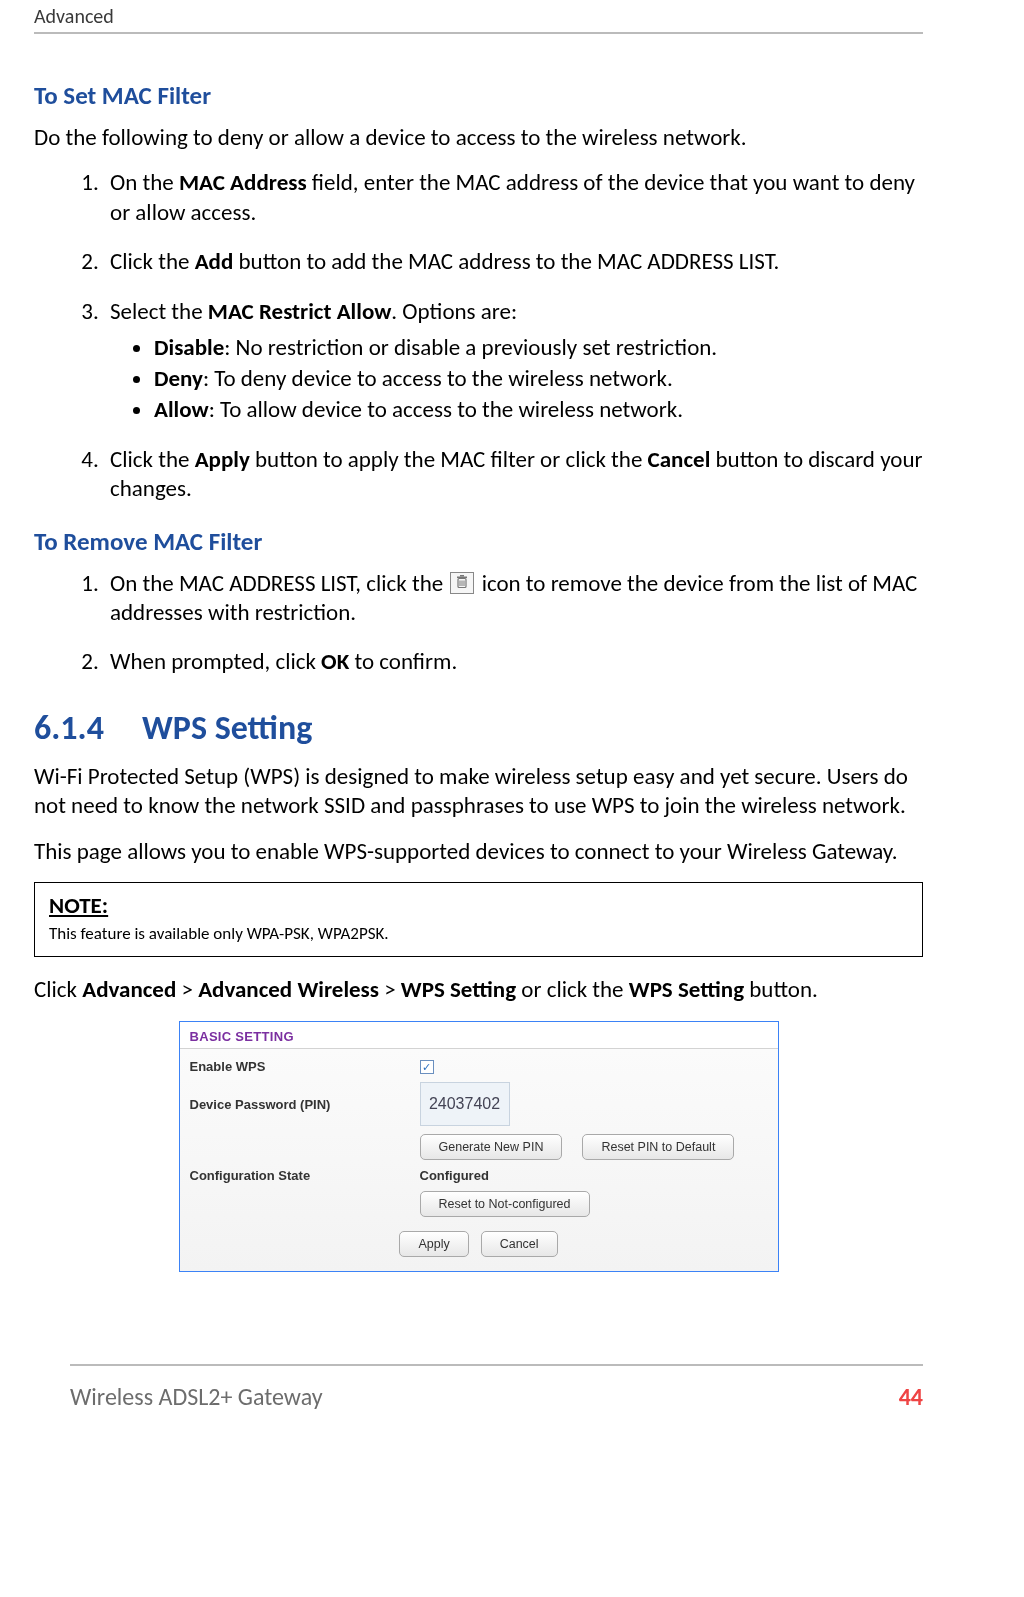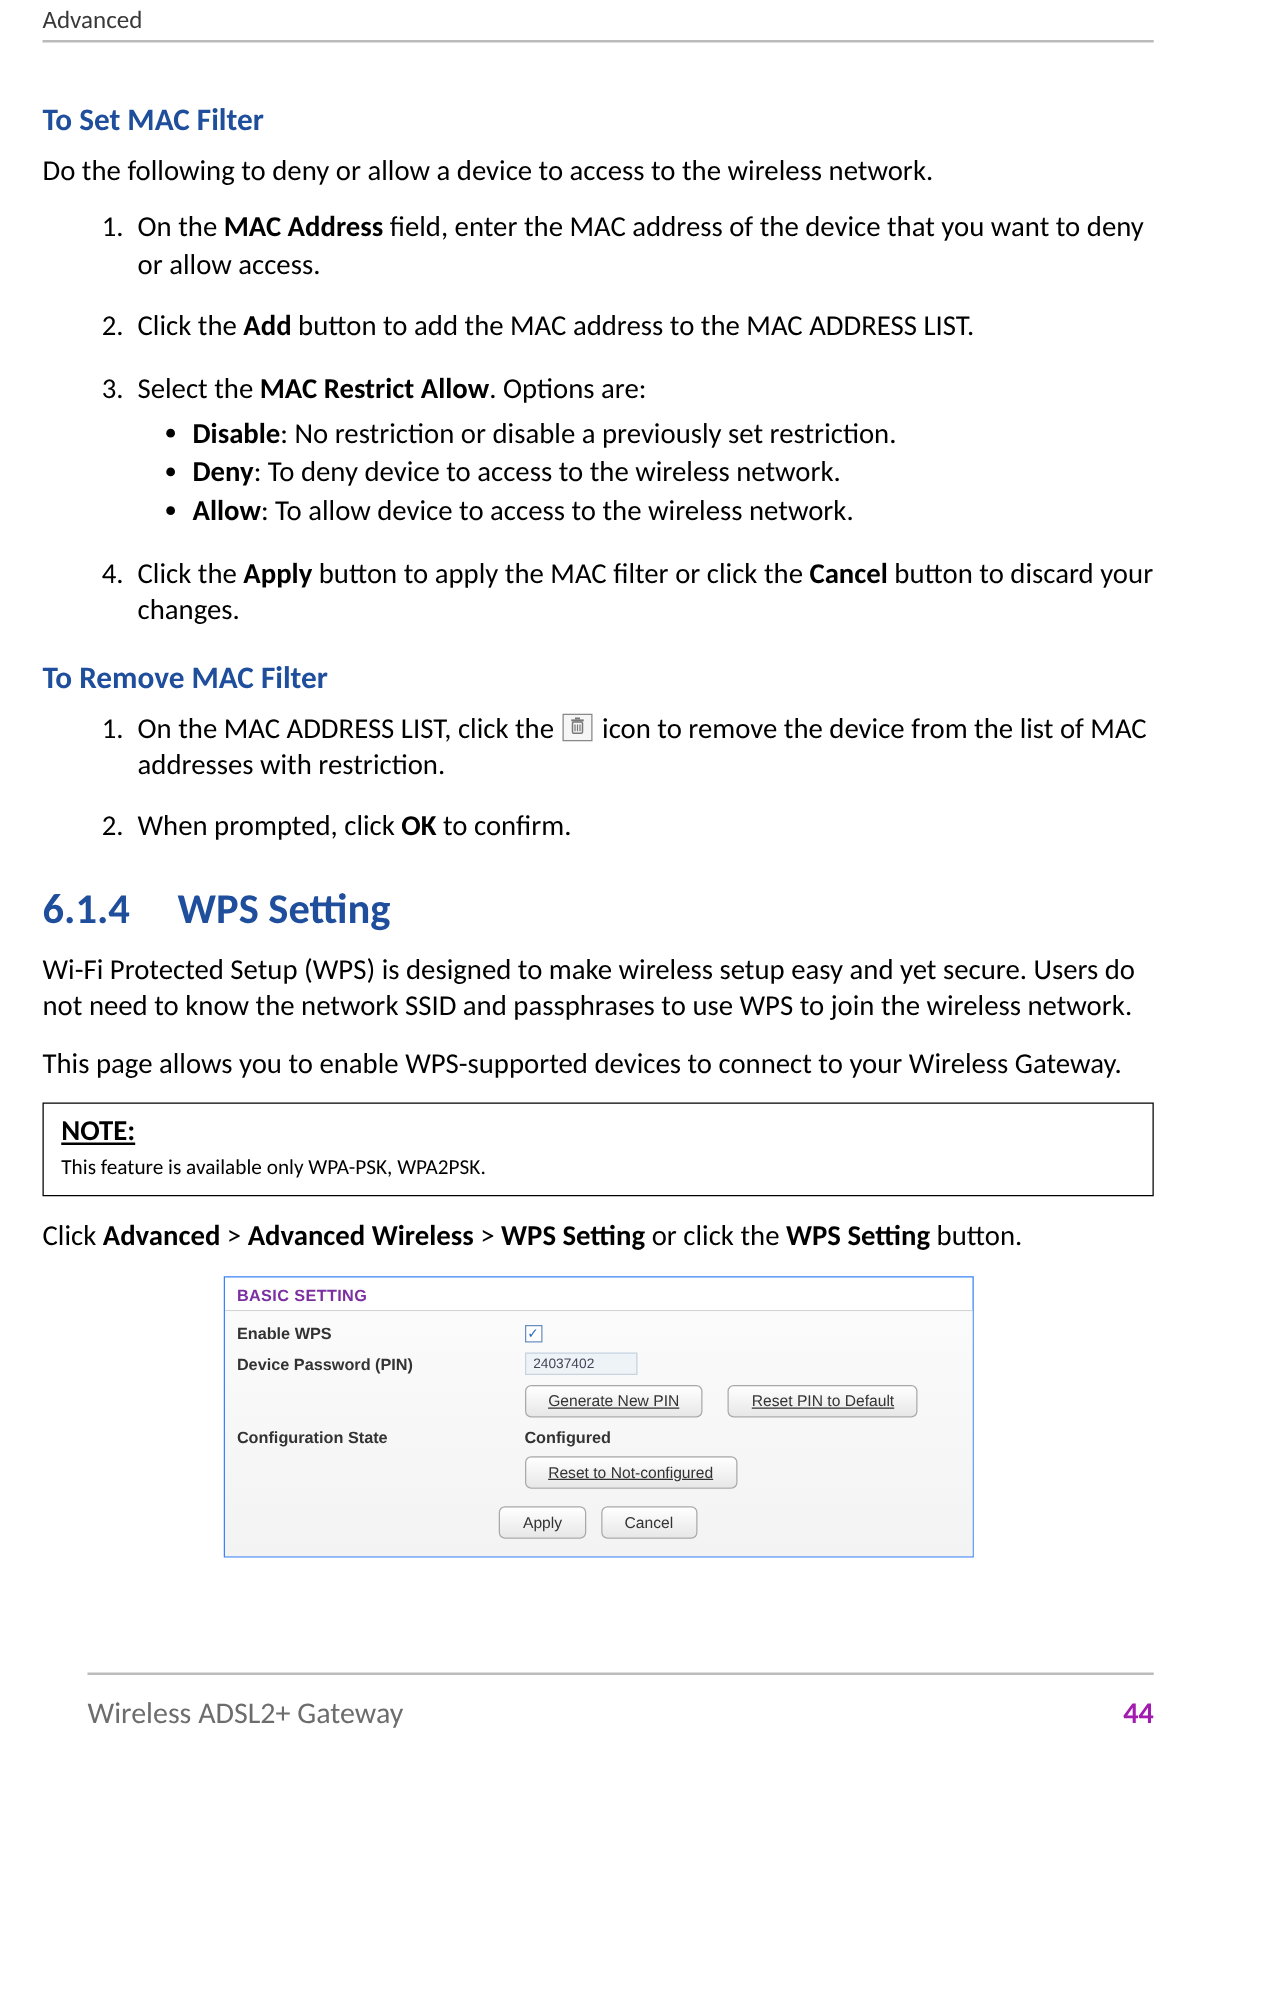--- a/index.html
+++ b/index.html
@@ -125,33 +125,34 @@
     font-weight: 700;
     font-size: 13px;
     padding-right: 8px;
   }
   .form-ctrl { flex: 1; font-size: 13px; }
   .pin-field {
     display: inline-block;
     background: #eef3f8;
     border: 1px solid #c8d3df;
     color: #445;
-    font-size: 11px;
-    padding: 2px 6px;
+    font-size: 16px;
+    padding: 12px 6px;
     min-width: 90px;
+    text-align: center;
   }
   .cb {
     width: 14px; height: 14px;
     border: 1px solid #6a8fbf;
     background: #fff;
     display:inline-flex; align-items:center; justify-content:center;
     font-size: 11px; color: #2a6fc0; line-height:1;
     vertical-align: middle;
   }
-  .btn-row { flex: 1; display:flex; gap: 20px; text-decoration: underline; }
+  .btn-row { flex: 1; display:flex; gap: 20px; }
   .btn {
     display:inline-block;
     border: 1px solid #a9a9a9;
     background: linear-gradient(#ffffff,#e7e7e7);
     border-radius: 5px;
     padding: 5px 18px;
     font-size: 12.5px;
     color: #333;
   }
   .btn-pair {
@@ -162,21 +163,21 @@
     margin-top: 92px;
     border-top: 2px solid #bbb;
     padding-top: 16px;
     display: flex;
     justify-content: space-between;
     font-size: 24px;
     color: #6d6d6d;
     padding-bottom: 14px;
     margin-left: 36px;
   }
-  .pgnum { font-weight: 700; color: #a21caf; }
+  .pgnum { font-weight: 700; color: #ef4444; }
 </style>
 </head>
 <body>
 
 <div class="page">
 
   <div class="hdr">Advanced</div>
 
   <div class="h3">To Set MAC Filter</div>
   <p class="body-p">Do the following to deny or allow a device to access to the wireless network.</p>

